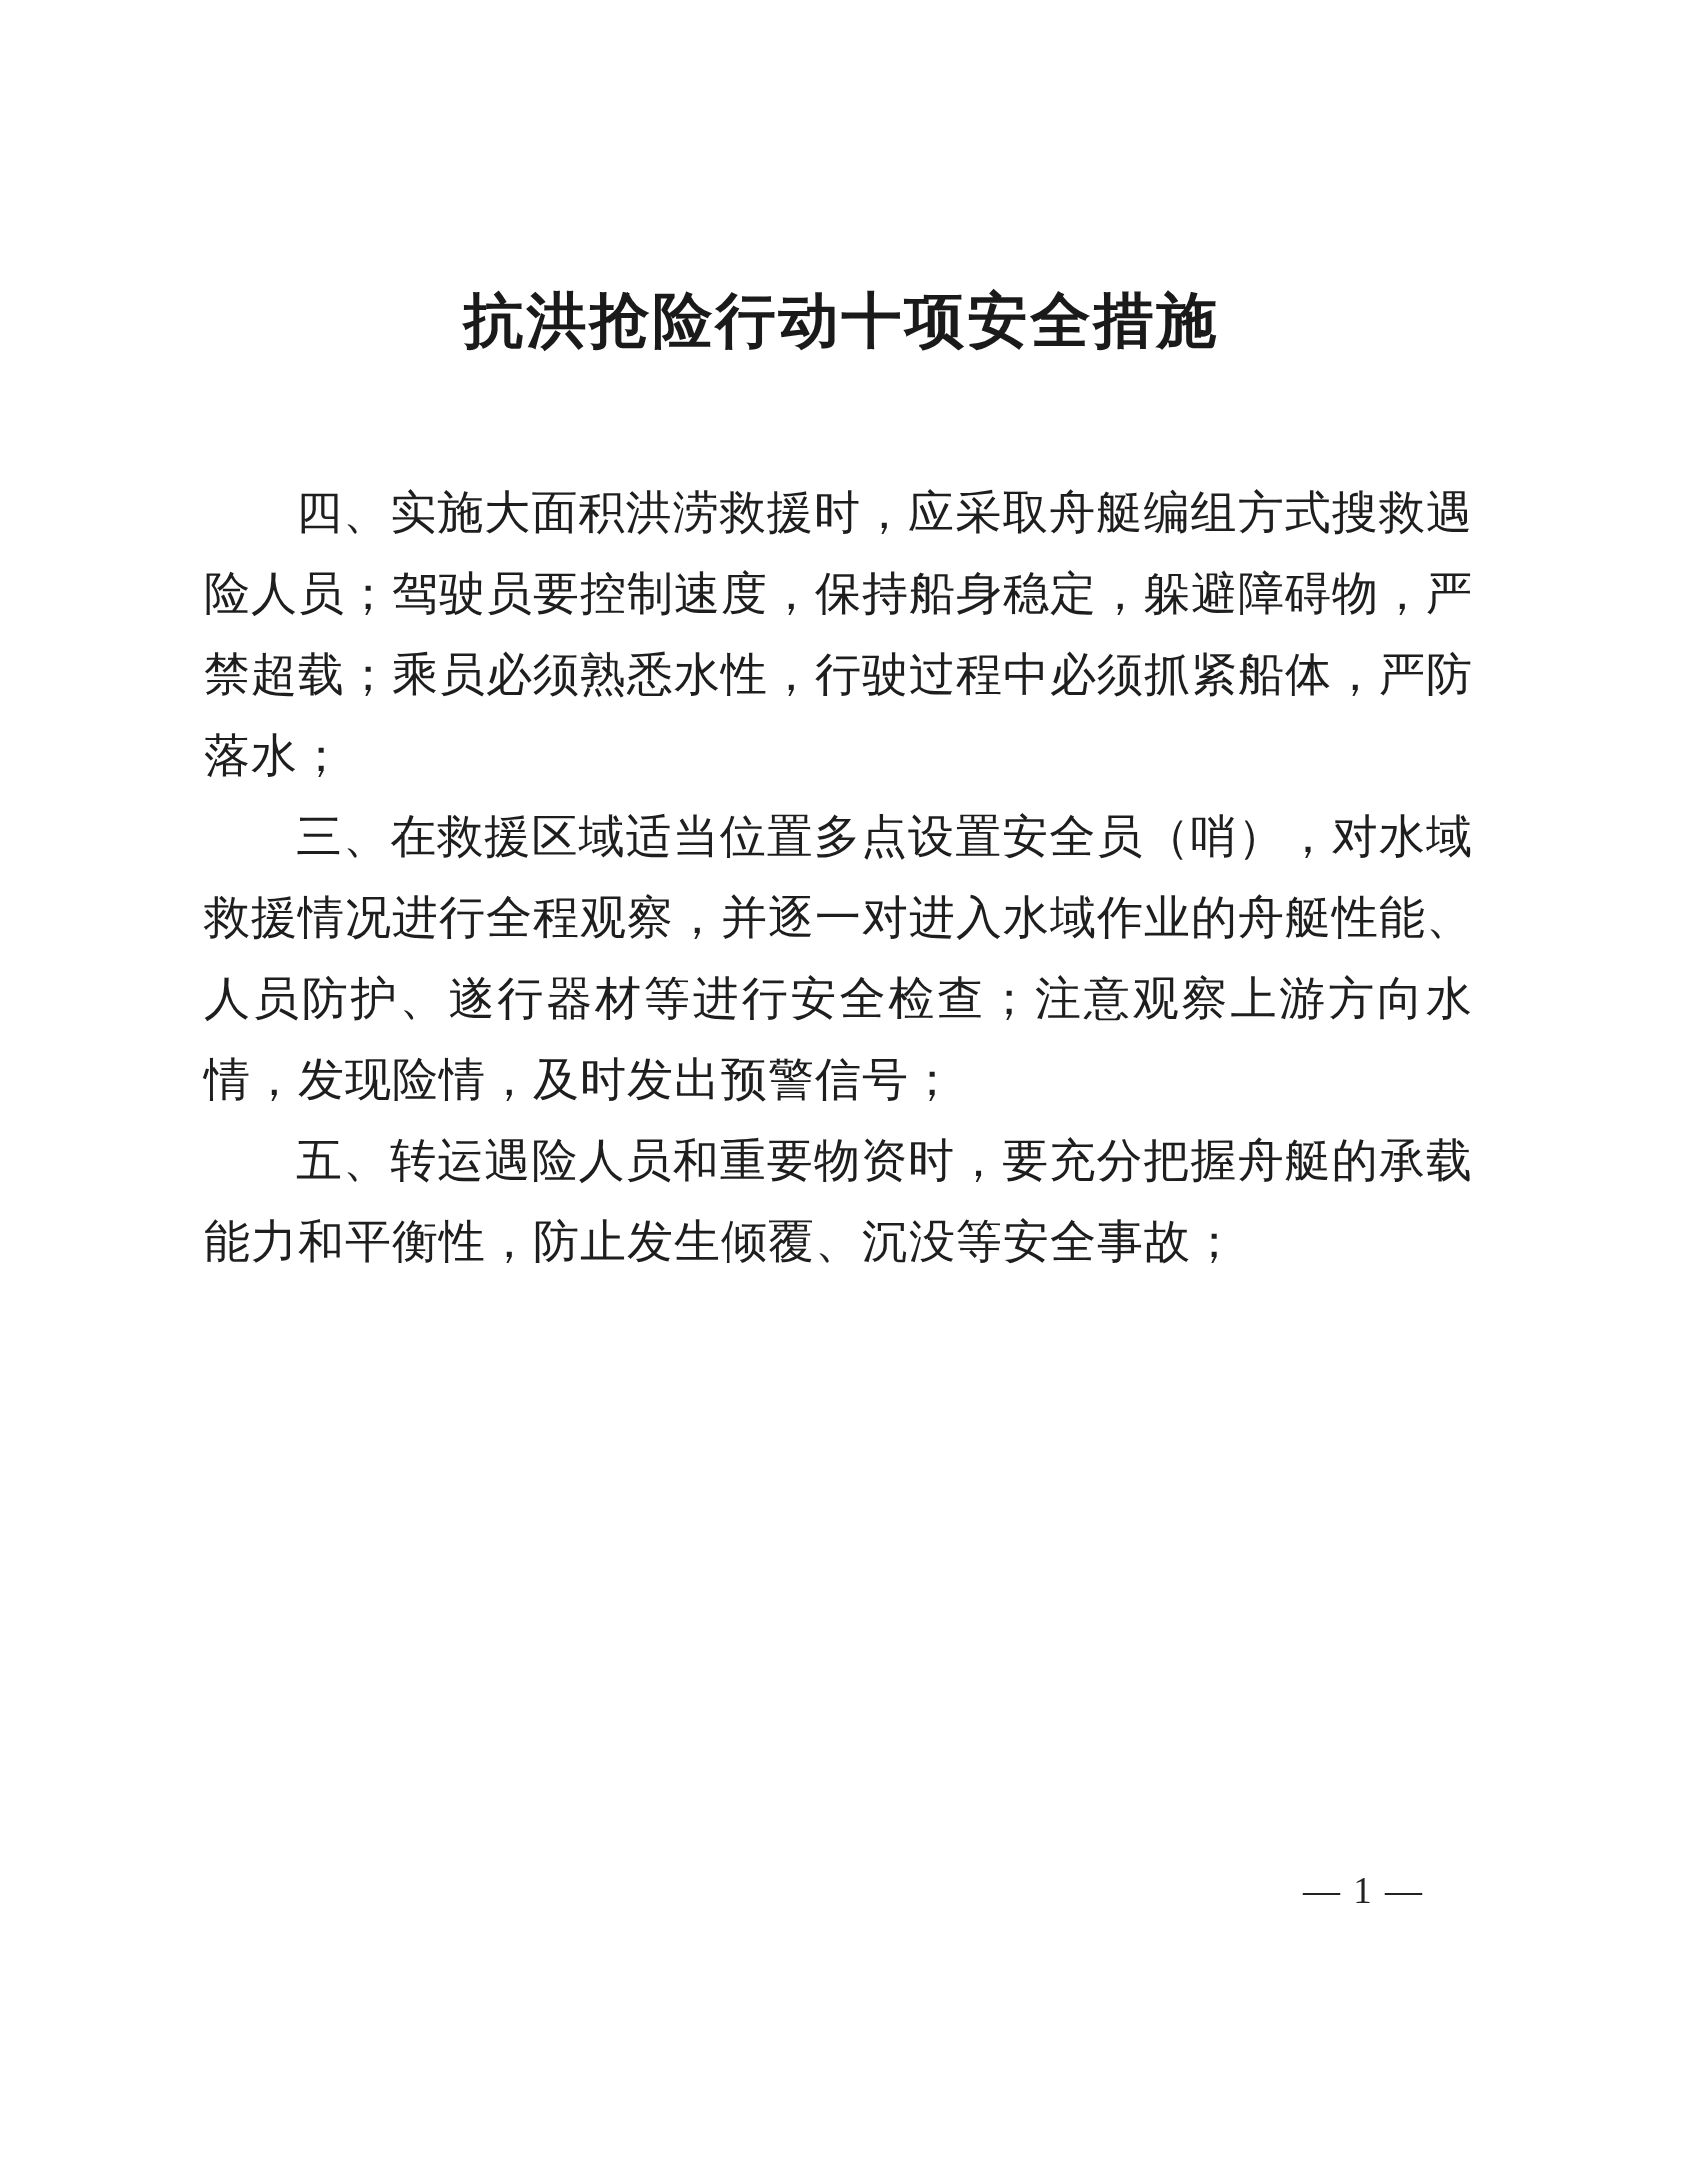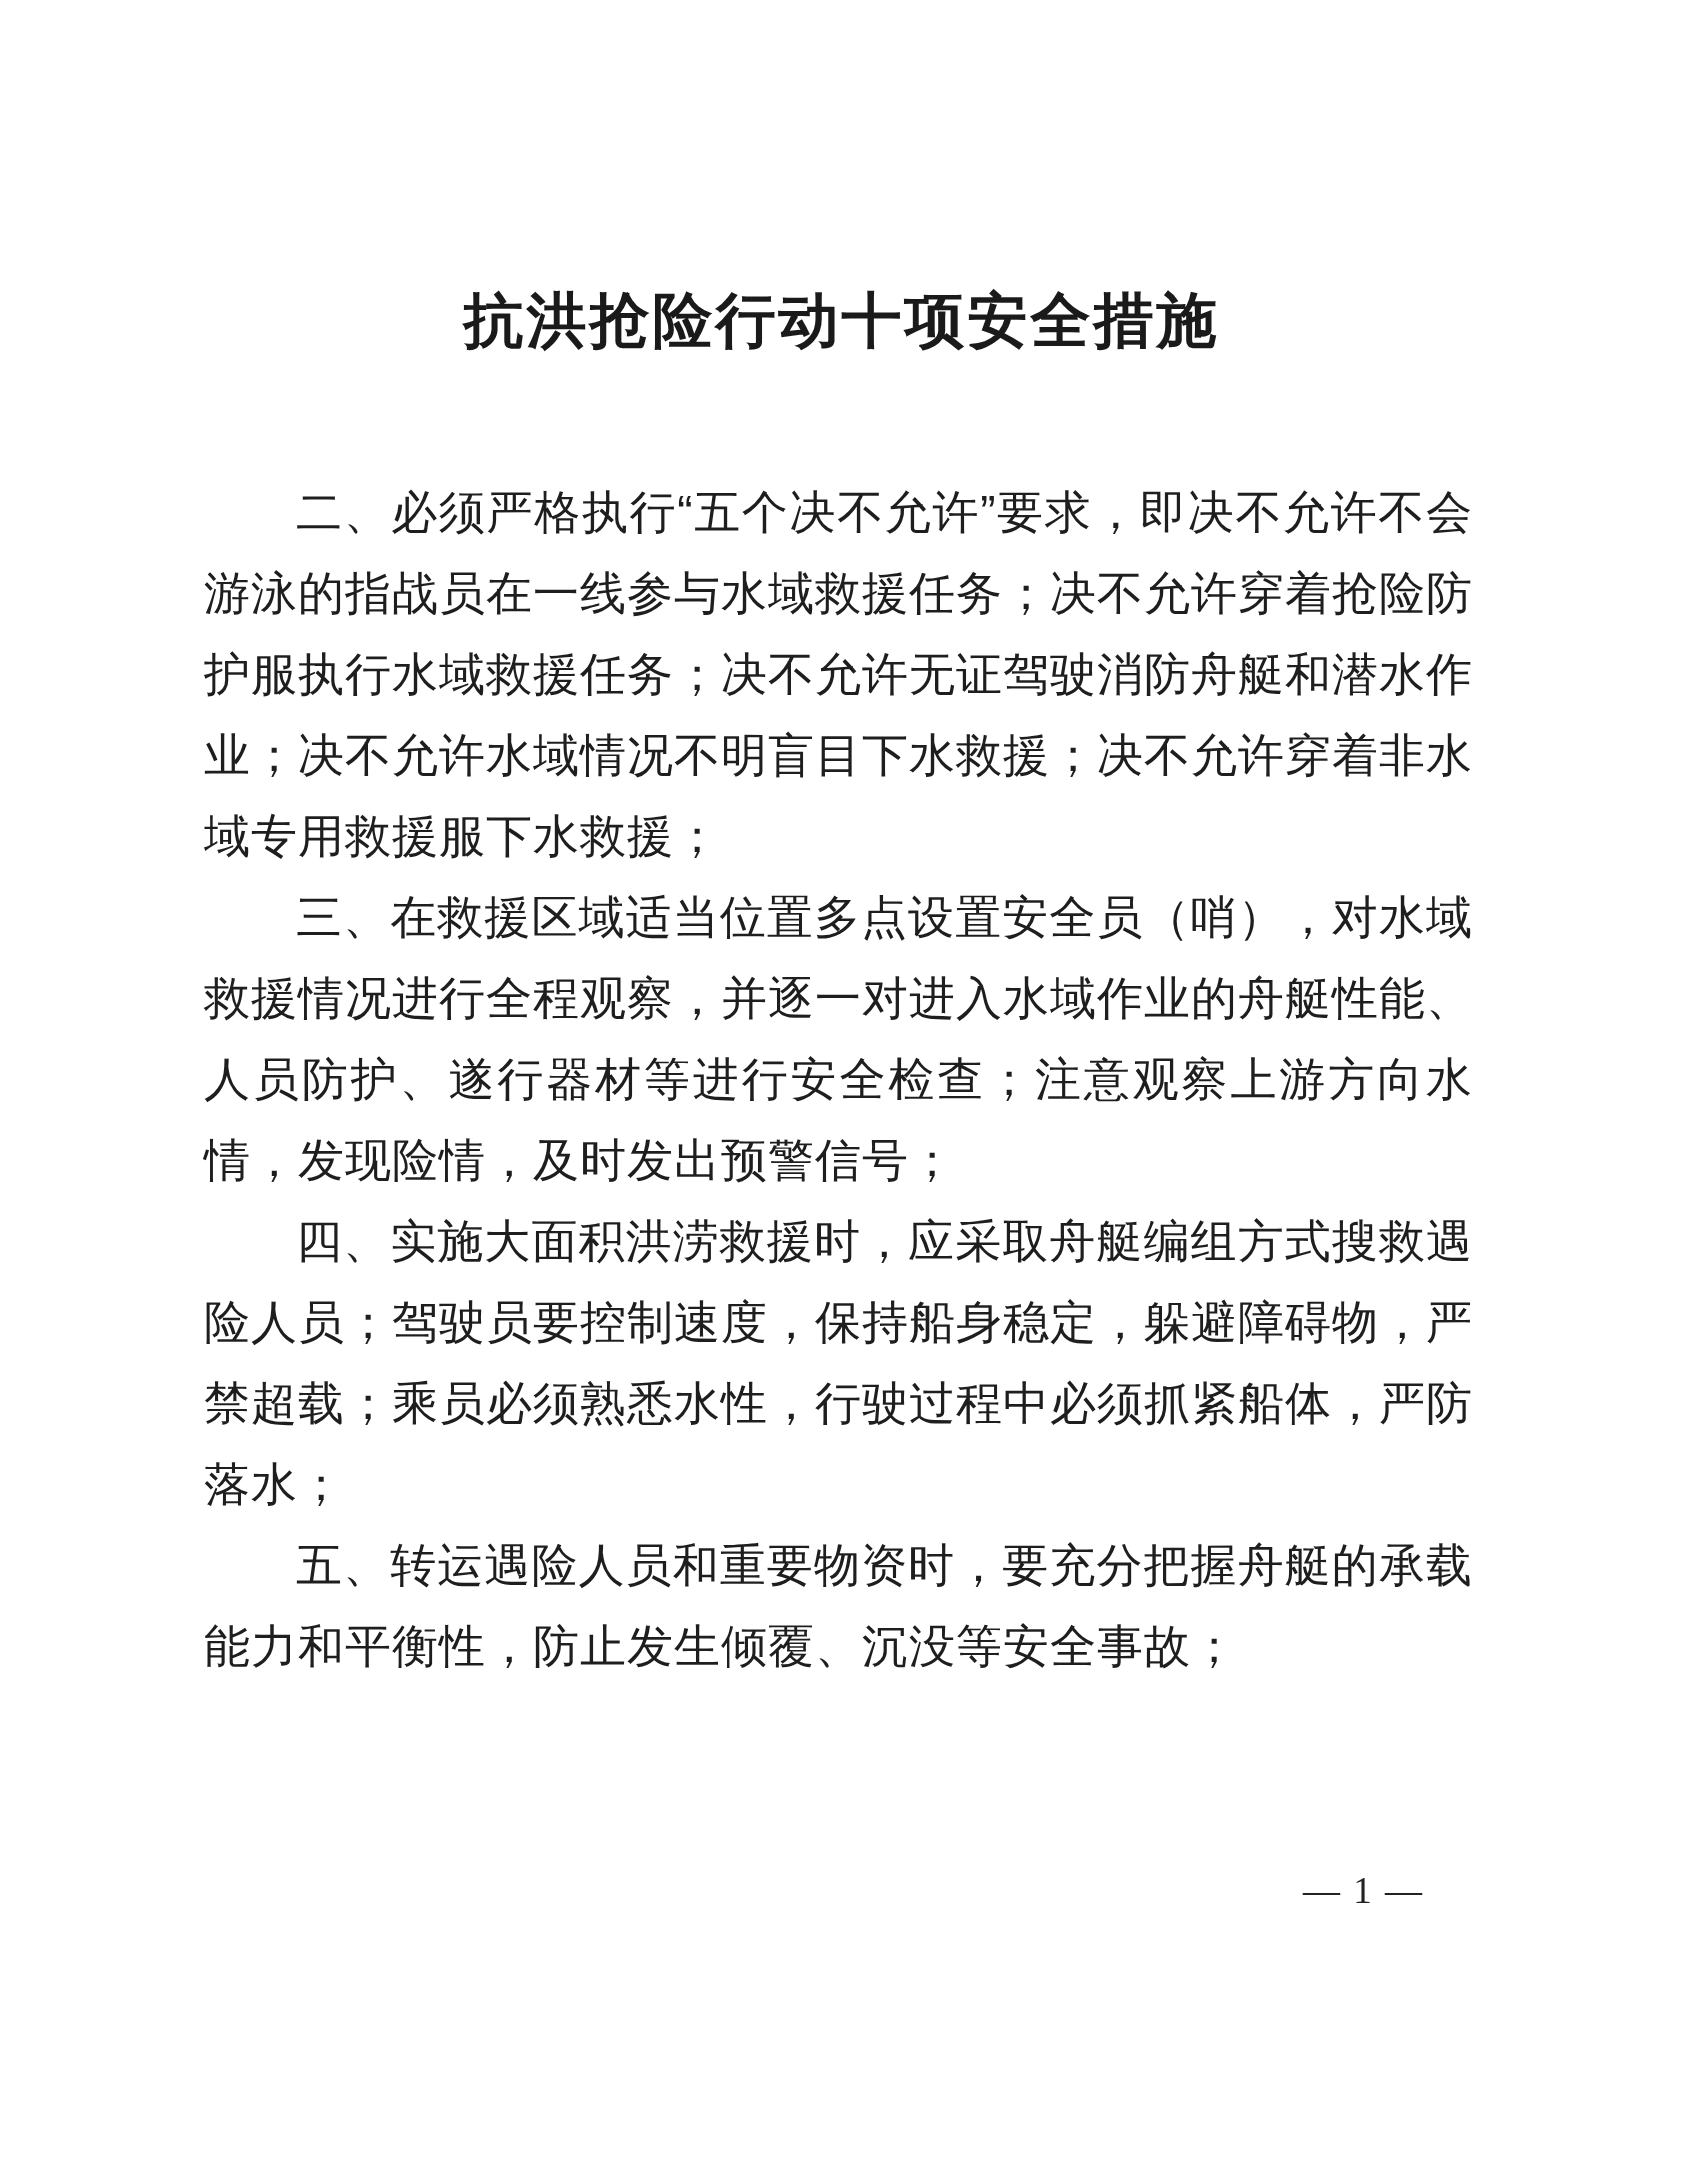--- a/index.html
+++ b/index.html
@@ -51,22 +51,21 @@
   }
 </style>
 </head>
 <body>
 
 <div class="page">
 
   <h1 class="doc-title">抗洪抢险行动十项安全措施</h1>
 
   <div class="doc-body">
-    <p>二、必须严格执行“五个决不允许”要求，即决不允许不会游泳的指战员在一线参与水域救援任务；决不允许穿着抢险防护服执行水域救援任务；决不允许无证驾驶消防舟艇和潜水作业；决不允许水域情况不明盲目下水救援；决不允许穿着非水域专用救援服下水救援；</p>
+    <p>四、实施大面积洪涝救援时，应采取舟艇编组方式搜救遇险人员；驾驶员要控制速度，保持船身稳定，躲避障碍物，严禁超载；乘员必须熟悉水性，行驶过程中必须抓紧船体，严防落水；</p>
     <p>三、在救援区域适当位置多点设置安全员（哨），对水域救援情况进行全程观察，并逐一对进入水域作业的舟艇性能、人员防护、遂行器材等进行安全检查；注意观察上游方向水情，发现险情，及时发出预警信号；</p>
-    <p>四、实施大面积洪涝救援时，应采取舟艇编组方式搜救遇险人员；驾驶员要控制速度，保持船身稳定，躲避障碍物，严禁超载；乘员必须熟悉水性，行驶过程中必须抓紧船体，严防落水；</p>
     <p>五、转运遇险人员和重要物资时，要充分把握舟艇的承载能力和平衡性，防止发生倾覆、沉没等安全事故；</p>
   </div>
 
   <div class="page-number">— 1 —</div>
 
 </div>
 
 
 </body></html>

